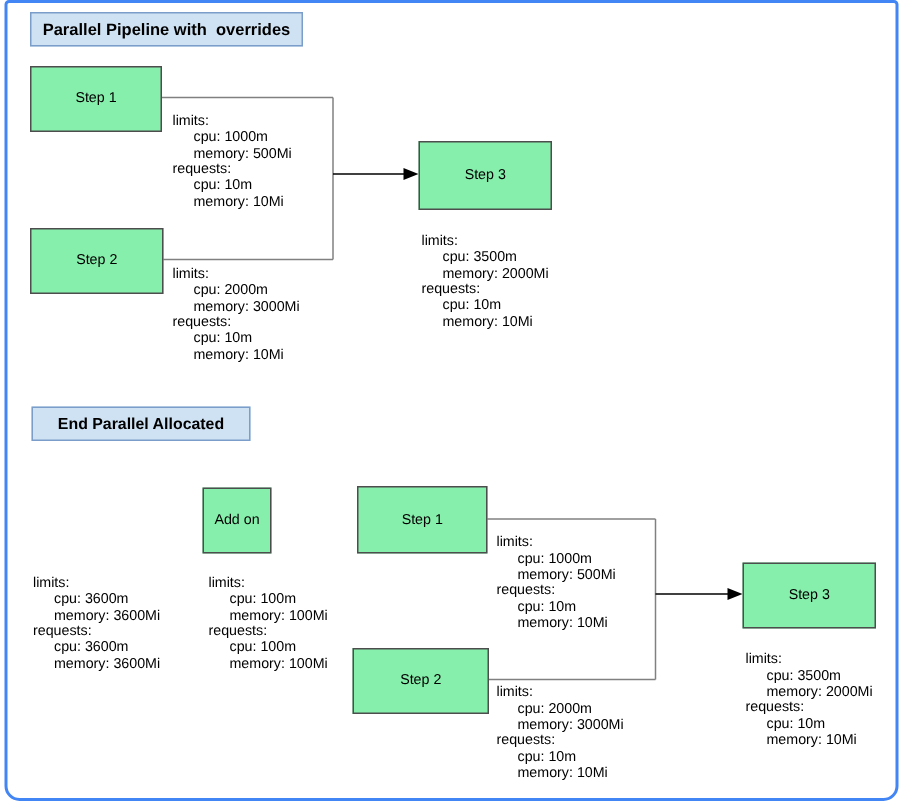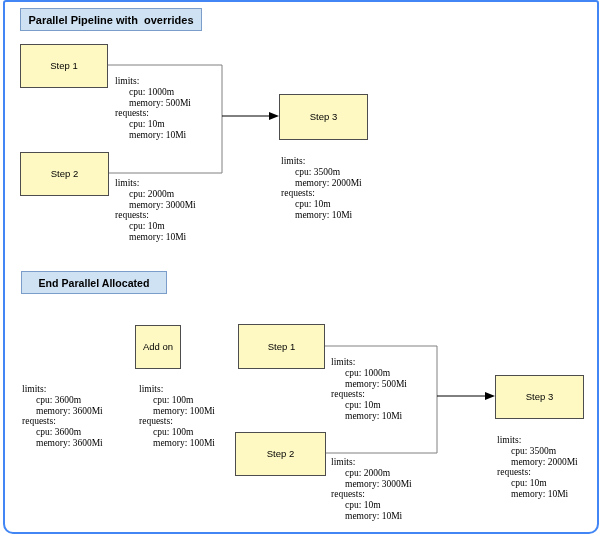--- a/index.html
+++ b/index.html
@@ -11,27 +11,27 @@
     position:absolute;left:3px;top:0;width:592px;height:530px;
     border:2px solid #4285f4;border-radius:3px 3px 10px 10px;
     pointer-events:none;
   }
   .title{
     position:absolute;background:#cfe2f3;border:1px solid #7a9ec9;
     display:flex;align-items:center;justify-content:center;
     font-weight:700;font-size:11px;color:#000;white-space:pre;
   }
   .box{
-    position:absolute;background:#fef9c3;border:1px solid #4d4d4d;
+    position:absolute;background:#86efac;border:1px solid #4d4d4d;
     display:flex;flex-direction:column;align-items:center;justify-content:center;
     text-align:center;font-size:9.5px;color:#000;line-height:12px;
   }
   .ann{
     position:absolute;font-size:9.5px;line-height:10.8px;
-    white-space:nowrap;color:#000;font-family:Liberation Serif, serif;
+    white-space:nowrap;color:#000;
   }
   .ann .ind{padding-left:14px;}
   svg.connectors{position:absolute;left:0;top:0;}
 
   
   #title1{left:20px;top:8px;width:180px;height:21px;}
   #s1-step1{left:20px;top:44px;width:86px;height:42px;}
   #s1-step2{left:20px;top:152px;width:87px;height:42px;}
   #s1-step3{left:279px;top:94px;width:87px;height:44px;}
   #s1-ann-step1{left:115px;top:76px;}

